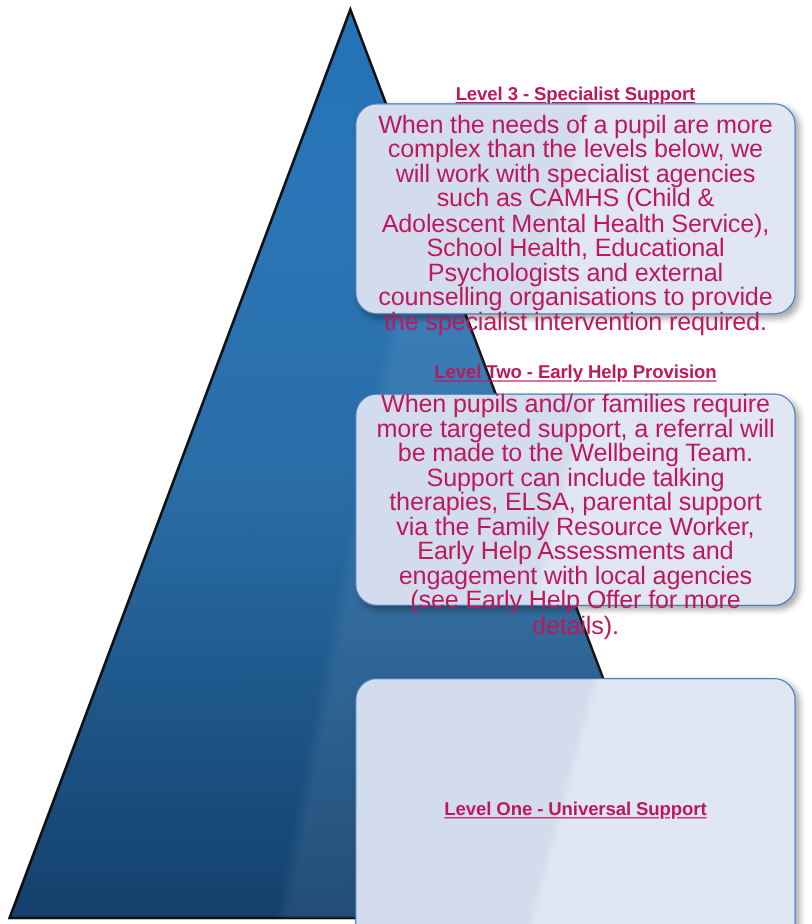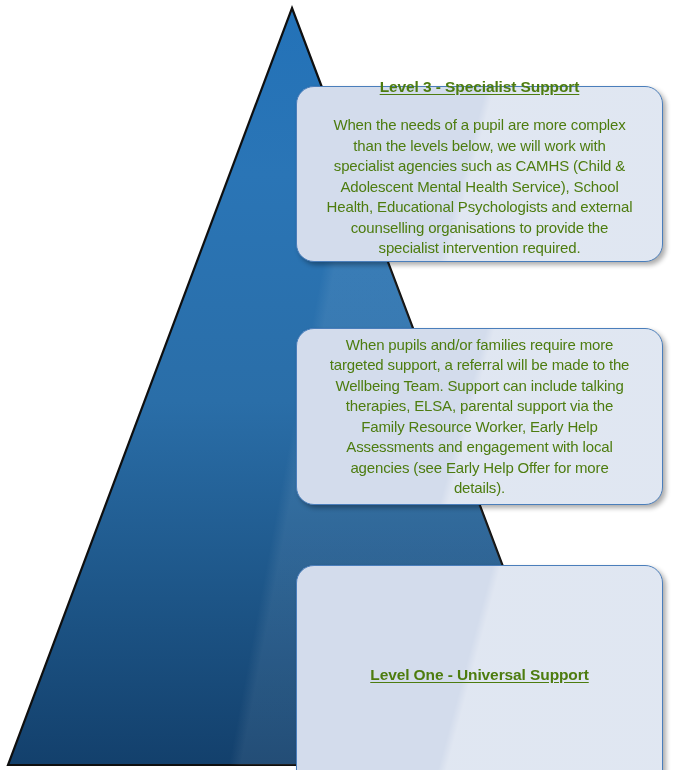--- a/index.html
+++ b/index.html
@@ -48,21 +48,21 @@
     background: #d3dcec;
     border: 1.2px solid #4a7ebb;
     border-radius: 18px;
     box-shadow: 3px 3px 5px rgba(0, 0, 0, 0.33);
     padding: 10px 14px 10px 14px;
     display: flex;
     flex-direction: column;
     align-items: center;
     justify-content: center;
     text-align: center;
-    color: #4d7c0f;
+    color: #be185d;
   }
   .level-box::after {
     
     content: "";
     position: absolute;
     left: 0;
     top: 0;
     right: 0;
     bottom: 0;
     border-radius: 17px;
@@ -85,23 +85,23 @@
   .level-title {
     font-weight: bold;
     font-size: 15.5px;
     line-height: 19px;
     text-decoration: underline;
     text-underline-offset: 2px;
     margin: 0 0 7px 0;
     letter-spacing: -0.1px;
   }
   .level-body {
-    font-size: 15px;
+    font-size: 21px;
     line-height: 20.5px;
-    margin: 12px;
+    margin: 0;
     letter-spacing: -0.15px;
     white-space: pre-line;
   }
 </style>
 </head>
 <body>
 
 <div id="stage">
 
   <div id="pyramid-layer">
@@ -125,20 +125,21 @@
       <polygon points="292,8 578,765 8,765" fill="url(#sheenGrad)" stroke="none"></polygon>
     </svg>
   </div>
 
   <div class="level-box" id="box-level3">
     <div class="level-title">Level 3 - Specialist Support</div>
     <div class="level-body">When the needs of a pupil are more complex than the levels below, we will work with specialist agencies such as CAMHS (Child &amp; Adolescent Mental Health Service), School Health, Educational Psychologists and external counselling organisations to provide the specialist intervention required.</div>
   </div>
 
   <div class="level-box" id="box-level2">
+    <div class="level-title">Level Two - Early Help Provision</div>
     <div class="level-body">When pupils and/or families require more targeted support, a referral will be made to the Wellbeing Team. Support can include talking therapies, ELSA, parental support via the Family Resource Worker, Early Help Assessments and engagement with local agencies (see Early Help Offer for more details).</div>
   </div>
 
   <div class="level-box" id="box-level1">
     <div class="level-title">Level One - Universal Support</div>
   </div>
 
 </div>
 
 </body></html>

